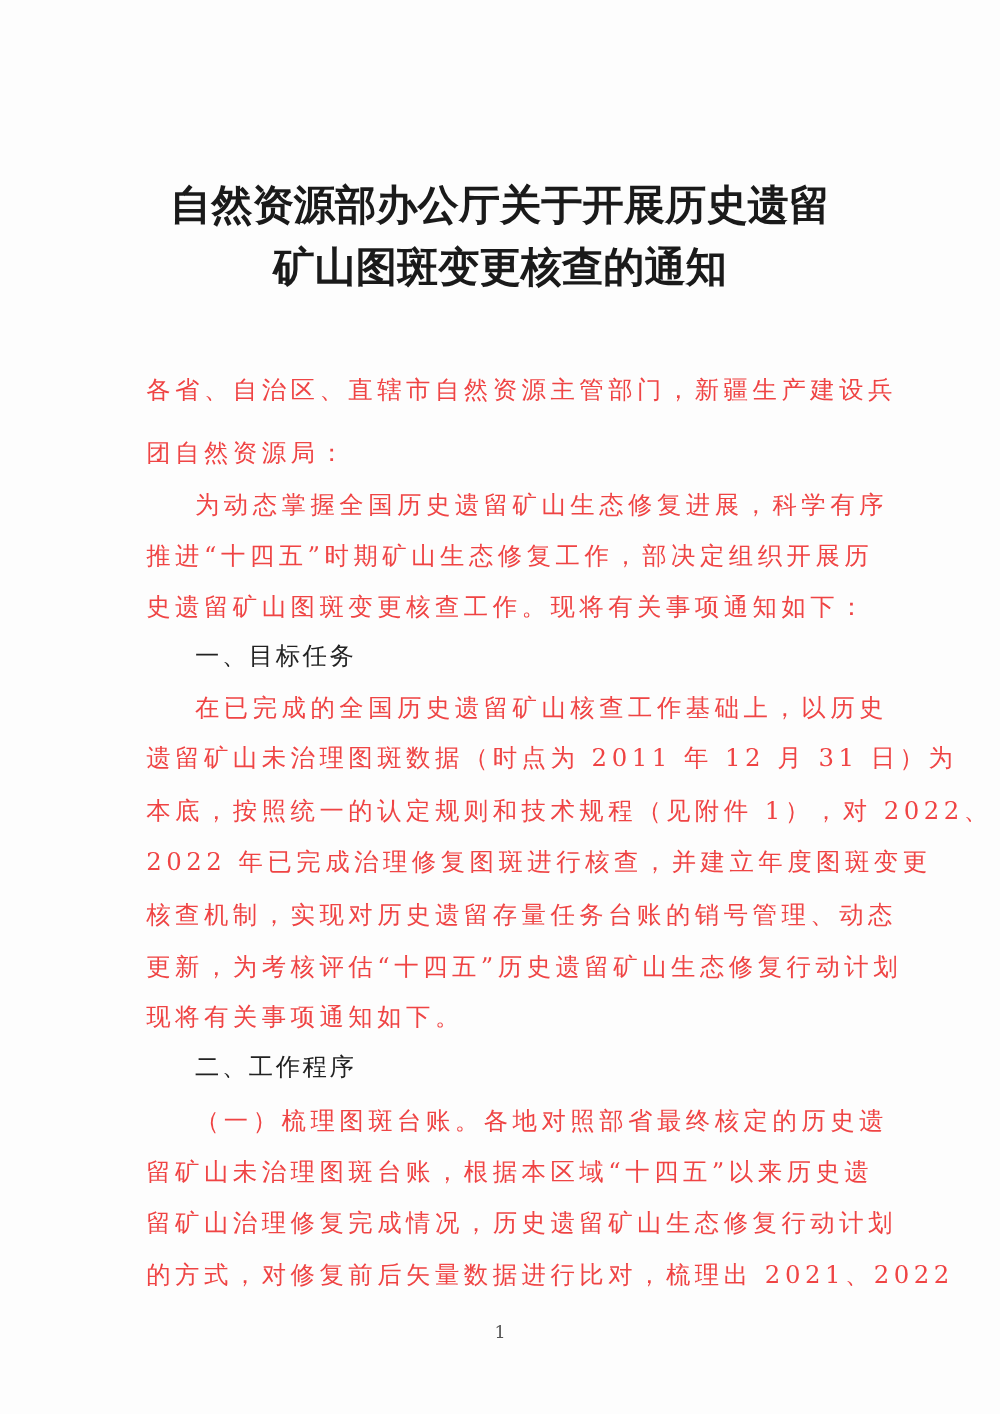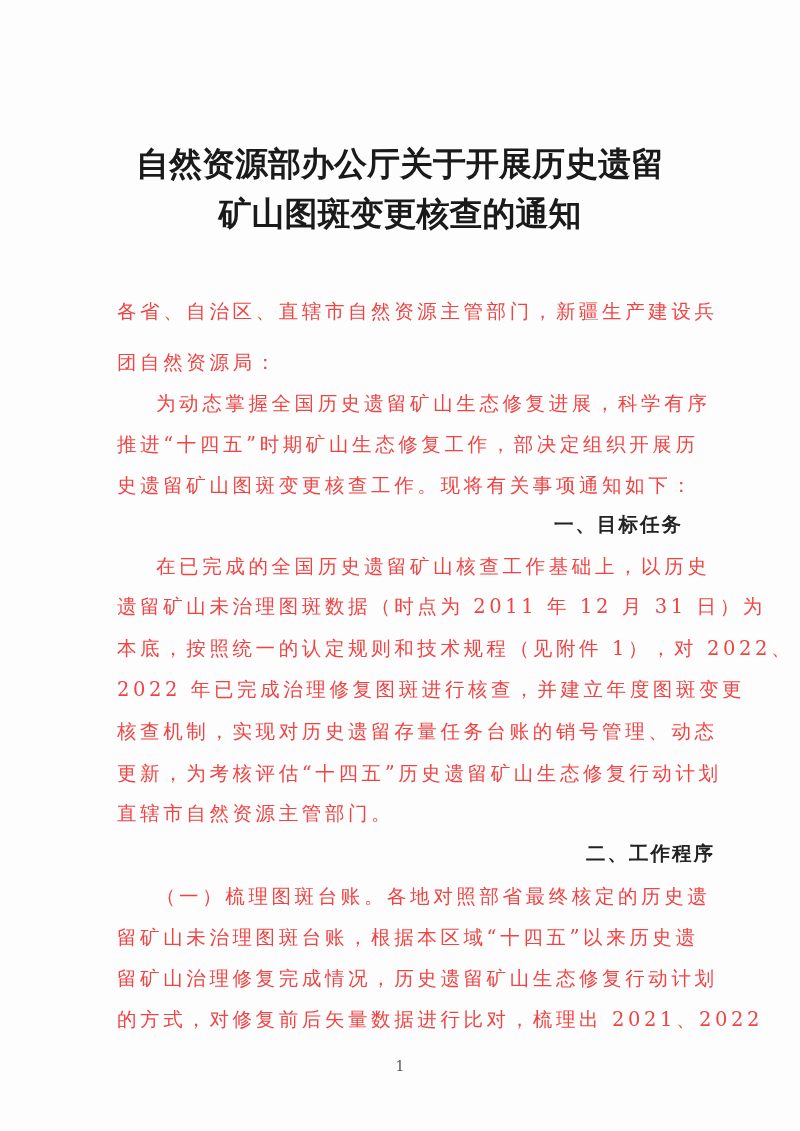--- a/index.html
+++ b/index.html
@@ -7,21 +7,21 @@
          font-family: "DejaVu Serif", "Liberation Serif", serif; color: #2a2a2a; }
   .page { position: absolute; left: 0; top: 0; width: 800px; height: 1131px; background: #fdfdfd; }
   .title { position: absolute; left: 0; width: 800px; text-align: center;
            font-family: "DejaVu Serif", "Liberation Serif", serif; font-weight: bold;
            font-size: 33px; color: #1a1a1a; letter-spacing: 0px; }
   .t1 { top: 142px; }
   .t2 { top: 192px; }
   .line { position: absolute; left: 117px; width: 566px; font-size: 19.5px; white-space: nowrap;
           letter-spacing: 3.6px; color: #ef4444; line-height: 28px; }
   .indent { left: 156px; width: 527px; }
-  .heading { font-family: "DejaVu Sans", "Liberation Sans", sans-serif; font-weight: bold; letter-spacing: 2px; color: #222; text-align: right; }
+  .heading { font-family: "DejaVu Sans", "Liberation Sans", sans-serif; font-weight: normal; letter-spacing: 2px; color: #222; }
   .pagenum { position: absolute; top: 1058px; left: 0; width: 800px; text-align: center;
              font-size: 14px; color: #555; }
 </style>
 </head>
 <body>
 
 <div class="page">
   <div class="title t1">自然资源部办公厅关于开展历史遗留</div>
   <div class="title t2">矿山图斑变更核查的通知</div>
 
@@ -31,22 +31,22 @@
       <div class="line indent" style="top: 390px;">为动态掌握全国历史遗留矿山生态修复进展，科学有序</div>
       <div class="line" style="top: 431px;">推进“十四五”时期矿山生态修复工作，部决定组织开展历</div>
       <div class="line" style="top: 472px;">史遗留矿山图斑变更核查工作。现将有关事项通知如下：</div>
       <div class="line indent heading" style="top: 511px;">一、目标任务</div>
       <div class="line indent" style="top: 553px;">在已完成的全国历史遗留矿山核查工作基础上，以历史</div>
       <div class="line" style="top: 593px;">遗留矿山未治理图斑数据（时点为 2011 年 12 月 31 日）为</div>
       <div class="line" style="top: 635px;">本底，按照统一的认定规则和技术规程（见附件 1），对 2022、</div>
       <div class="line" style="top: 676px;">2022 年已完成治理修复图斑进行核查，并建立年度图斑变更</div>
       <div class="line" style="top: 718px;">核查机制，实现对历史遗留存量任务台账的销号管理、动态</div>
       <div class="line" style="top: 760px;">更新，为考核评估“十四五”历史遗留矿山生态修复行动计划</div>
-      <div class="line" style="top: 800px;">直辖市自然资源主管部门。</div>
-      <div class="line indent heading" style="top: 840px; margin-left: 32px;">二、工作程序</div>
+      <div class="line" style="top: 800px;">现将有关事项通知如下。</div>
+      <div class="line indent heading" style="top: 840px;">二、工作程序</div>
       <div class="line indent" style="top: 883px;">（一）梳理图斑台账。各地对照部省最终核定的历史遗</div>
       <div class="line" style="top: 924px;">留矿山未治理图斑台账，根据本区域“十四五”以来历史遗</div>
       <div class="line" style="top: 965px;">留矿山治理修复完成情况，历史遗留矿山生态修复行动计划</div>
       <div class="line" style="top: 1006px;">的方式，对修复前后矢量数据进行比对，梳理出 2021、2022</div>
     </div>
 
   <div class="pagenum">1</div>
 </div>
 
 </body></html>

